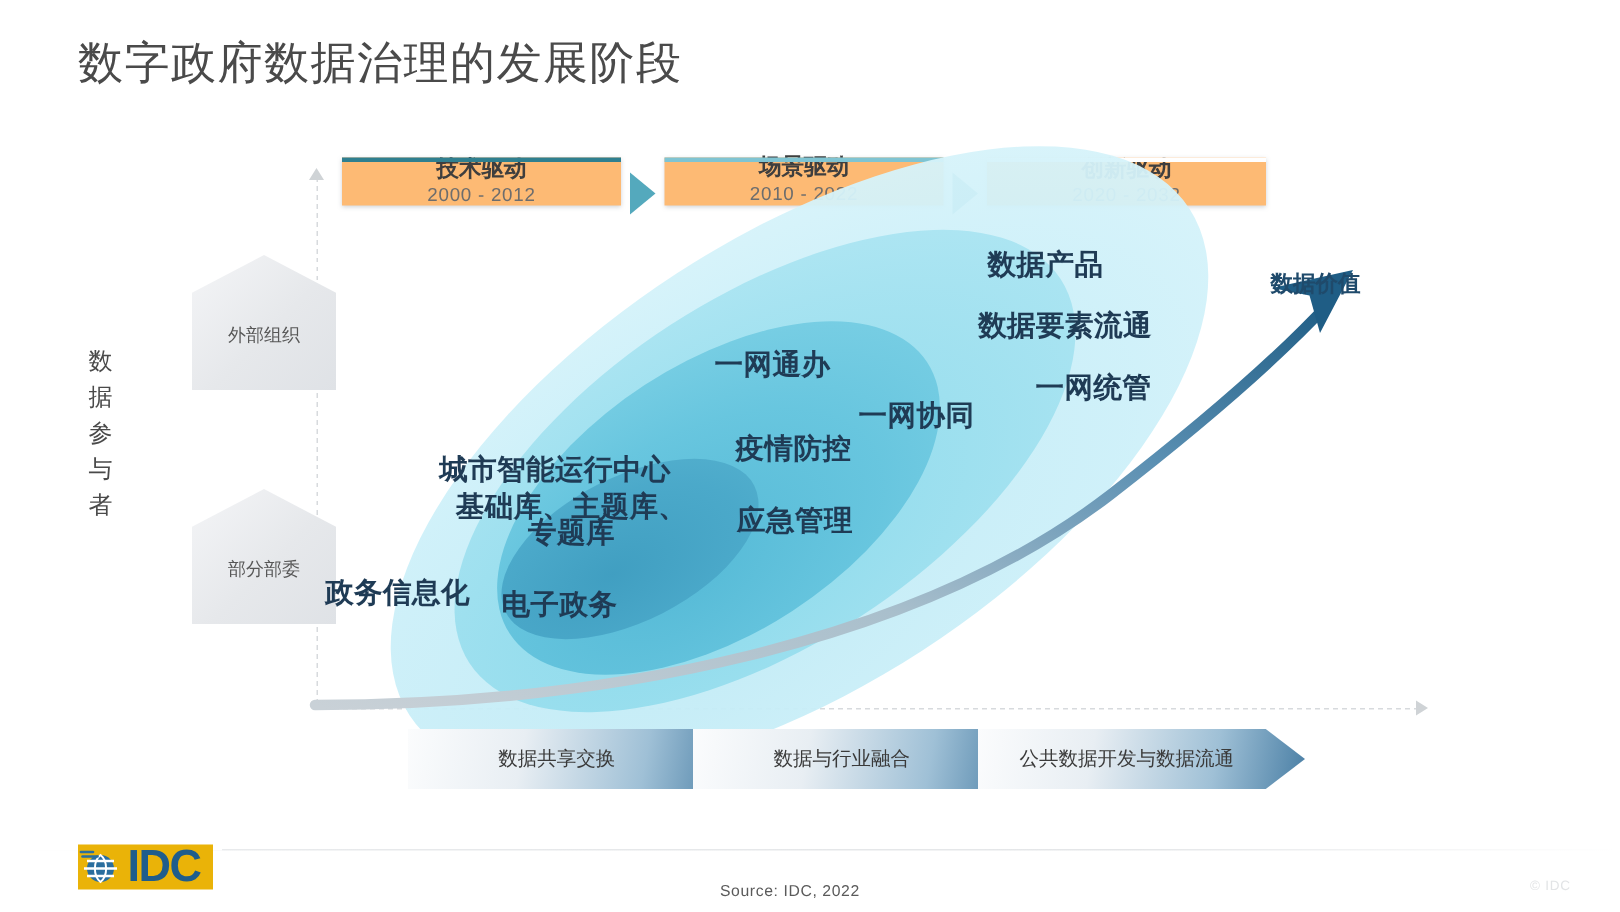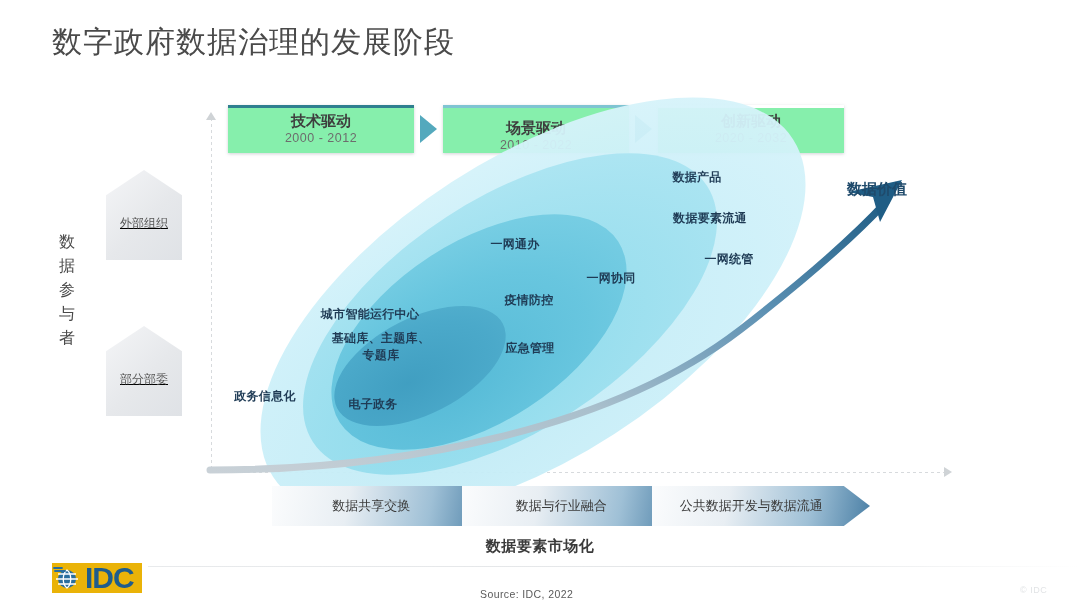--- a/index.html
+++ b/index.html
@@ -12,21 +12,21 @@
 
   
   .title{
     position:absolute;left:52px;top:22px;
     font-size:30px;color:#4a4a4a;letter-spacing:1px;
     font-weight:400;white-space:nowrap;
   }
 
   
   .phase{
-    position:absolute;top:105px;height:48px;background:#86efac;
+    position:absolute;top:105px;height:32px;background:#fdba74;
     box-shadow:0 1px 3px rgba(120,130,140,.35);
     display:flex;flex-direction:column;align-items:center;justify-content:center;
   }
   .phase .ptop{position:absolute;left:0;top:0;height:3px;width:100%;}
   .phase .pname{font-size:15px;font-weight:bold;color:#3e3e3e;line-height:18px;}
   .phase .pyears{font-size:12.5px;color:#6d6d6d;line-height:16px;letter-spacing:.5px;}
   #phase0{left:228px;width:186px;}
   #phase1{left:443px;width:186px;justify-content:flex-end;}
   #phase2{left:658px;width:186px;}
   .phase-arrow{
@@ -48,24 +48,24 @@
     border-top:5px solid transparent;border-bottom:5px solid transparent;border-left:8px solid #cfd3d6;}
 
   
   .yaxis-label{
     position:absolute;left:55px;top:230px;width:24px;
     font-size:16px;color:#4a4a4a;line-height:24px;text-align:center;letter-spacing:0;
   }
 
   
   .chev{
-    position:absolute;left:106px;width:76px;height:90px;
+    position:absolute;left:128px;width:96px;height:90px;
     background:linear-gradient(135deg,#f4f5f7 0%,#e6e8eb 55%,#dfe2e6 100%);
     clip-path:polygon(0% 28%,50% 0%,100% 28%,100% 100%,0% 100%);
-    display:flex;align-items:center;justify-content:center;text-decoration:underline;
+    display:flex;align-items:center;justify-content:center;
   }
   .chev span{font-size:12px;color:#575757;padding-top:16px;white-space:nowrap;}
   #chev0{top:170px;}
   #chev1{top:248px;}
   #chev2{top:326px;}
 
   
   .ellipse-wrap{position:absolute;left:205px;top:150px;width:740px;height:325px;}
   .ell{position:absolute;border-radius:50%;}
   #ell3{ 
@@ -88,21 +88,21 @@
   }
   #ell0{
     left:122px;top:168px;width:186px;height:96px;
     transform:rotate(-27deg);transform-origin:50% 50%;
     background:radial-gradient(ellipse at 40% 60%, #3f9dc0 0%, #4aa8c9 60%, #57b2cf 100%);
     opacity:.95;
   }
 
   
   .eitem{
-    position:absolute;font-size:12px;color:#1f3b55;font-weight:bold;
+    position:absolute;font-size:19px;color:#1f3b55;font-weight:bold;
     white-space:nowrap;text-align:center;line-height:17px;letter-spacing:.3px;
   }
 
   
   .growth-arrow{position:absolute;left:180px;top:140px;width:800px;height:350px;pointer-events:none;}
   .arrow-label{
     position:absolute;left:847px;top:180px;font-size:15px;font-weight:bold;color:#1f4a6b;white-space:nowrap;
   }
 
   
@@ -212,21 +212,20 @@
 
   <div class="bchev" id="bchev0">
     <span>数据共享交换</span>
   </div>
   <div class="bchev" id="bchev1">
     <span>数据与行业融合</span>
   </div>
   <div class="bchev" id="bchev2">
     <span>公共数据开发与数据流通</span>
   </div>
-  <div class="bcaption">数据要素市场化</div>
 
   <div class="footer-rule"></div>
   <div class="logo">
     <svg width="30" height="30" viewBox="0 0 30 30">
       <ellipse cx="15" cy="16" rx="9" ry="9" fill="#2a6e9e"></ellipse>
       <path d="M6 11 h18 M4 16 h22 M6 21 h18" stroke="#ffffff" stroke-width="1.6" fill="none"></path>
       <path d="M15 7 C10 11 10 21 15 25 C20 21 20 11 15 7 Z" fill="none" stroke="#ffffff" stroke-width="1.3"></path>
       <path d="M3 8 h10 M2 5 h8" stroke="#2a6e9e" stroke-width="1.8" stroke-linecap="round"></path>
     </svg>
     <span class="logo-text">IDC</span>

